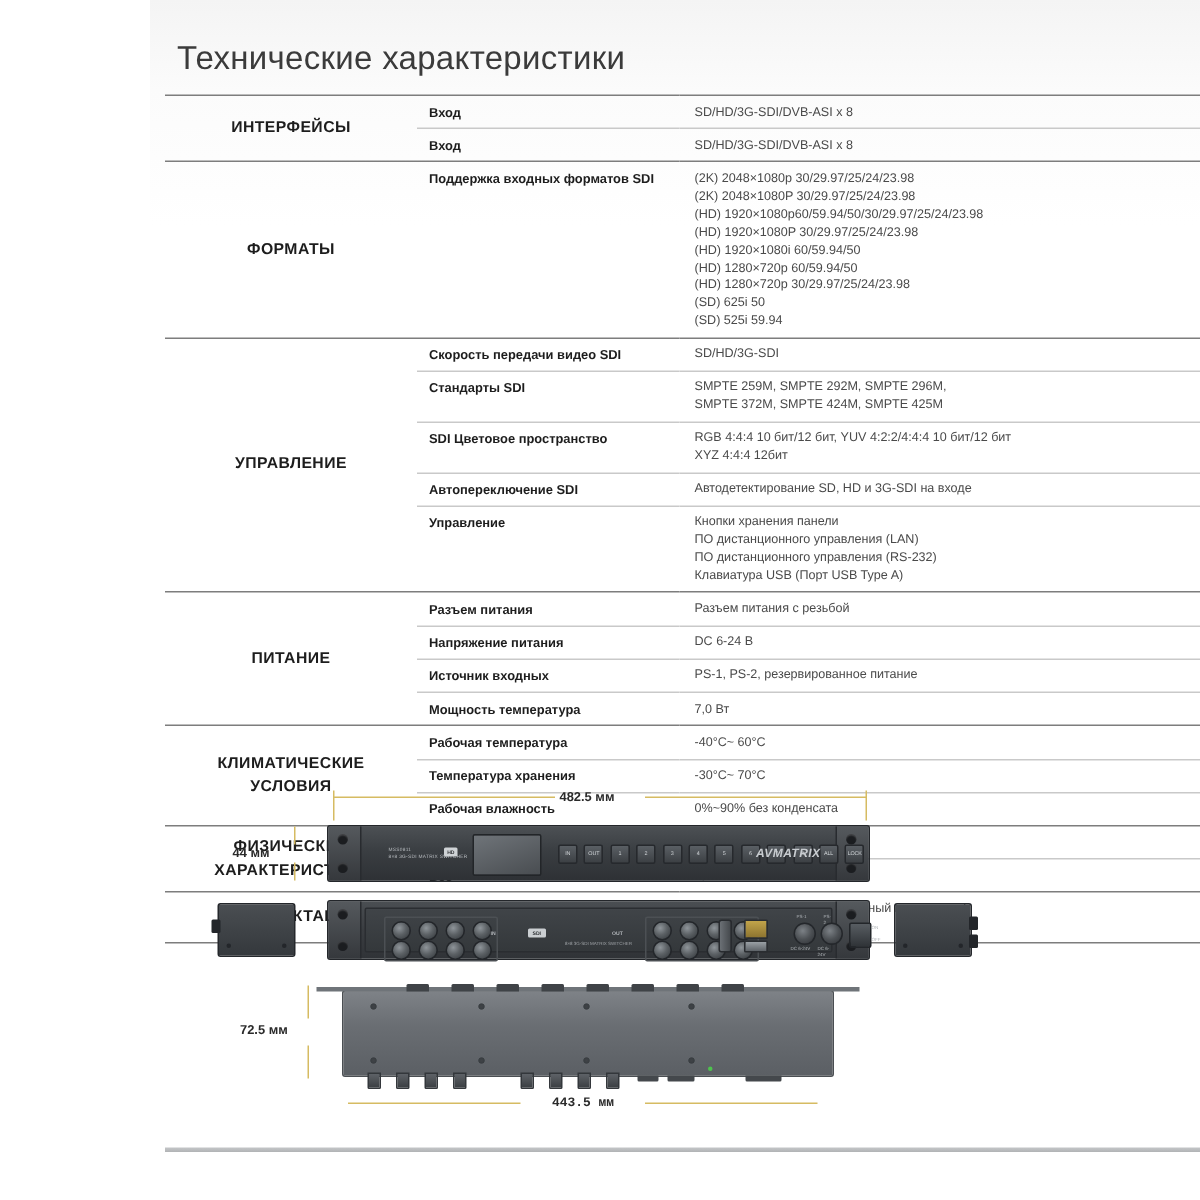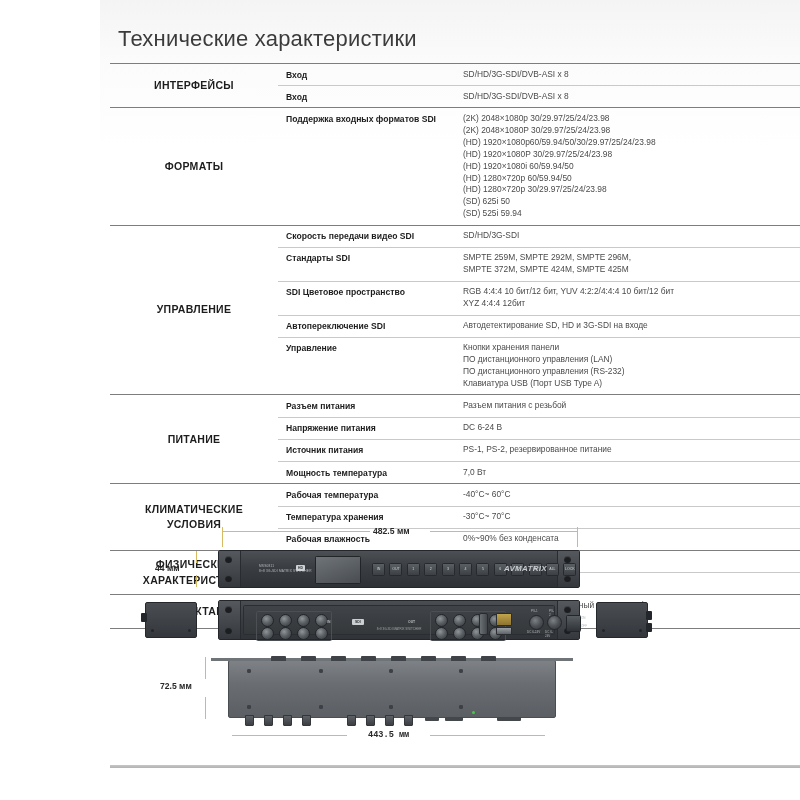--- a/index.html
+++ b/index.html
@@ -511,21 +511,21 @@
           <span class="val-line">Разъем питания с резьбой</span>
         </td>
       </tr>
       <tr class="sub-row">
         <td class="cell-par">Напряжение питания</td>
         <td class="cell-val">
           <span class="val-line">DC 6-24 В</span>
         </td>
       </tr>
       <tr class="sub-row">
-        <td class="cell-par">Источник питания</td>
+        <td class="cell-par">Источник входных</td>
         <td class="cell-val">
           <span class="val-line">PS-1, PS-2, резервированное питание</span>
         </td>
       </tr>
       <tr class="sub-row">
         <td class="cell-par">Мощность температура</td>
         <td class="cell-val">
           <span class="val-line">7,0 Вт</span>
         </td>
       </tr>

